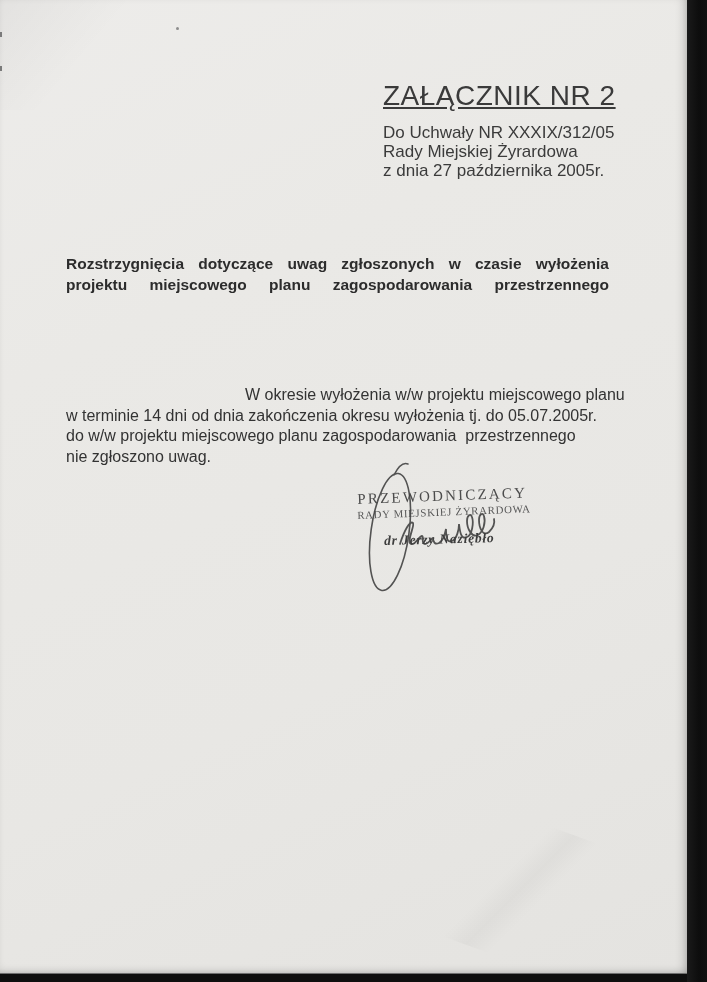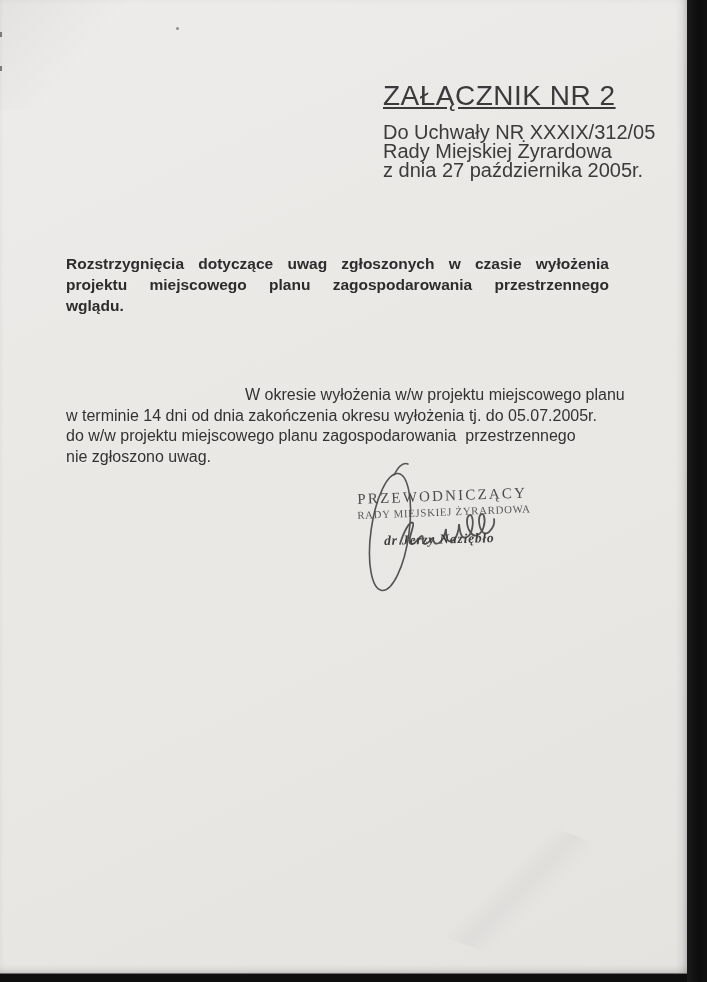--- a/index.html
+++ b/index.html
@@ -29,21 +29,21 @@
     background:#0e0e0e;border-top:1px solid #6f6f6f;}
   .speck{position:absolute;border-radius:50%;background:#8d8d8d;}
   .edge-tick{position:absolute;left:0;width:2px;background:#7a7a7a;}
 
   .title{
     position:absolute;left:383px;top:80px;
     font-size:28px;color:#3a3a3a;letter-spacing:.5px;white-space:pre;text-decoration:underline;
   }
   .ref{
     position:absolute;left:383px;top:123px;
-    font-size:20px;line-height:19px;color:#3b3b3b;
+    font-size:17px;line-height:19px;color:#3b3b3b;
   }
   .ref .line{white-space:pre;}
 
   .subject{
     position:absolute;left:66px;top:253px;width:543px;
     font-weight:bold;font-size:15.5px;line-height:21.2px;color:#2c2c2c;
   }
   .subject .jline{text-align:justify;text-align-last:justify;}
   .subject .jline.last{text-align:justify;text-align-last:left;}
 
@@ -88,21 +88,20 @@
 
     <div class="ref">
       <div class="line">Do Uchwały NR XXXIX/312/05</div>
       <div class="line">Rady Miejskiej Żyrardowa</div>
       <div class="line">z dnia 27 października 2005r.</div>
     </div>
 
     <div class="subject">
       <div class="jline">Rozstrzygnięcia dotyczące uwag zgłoszonych w czasie wyłożenia</div>
       <div class="jline">projektu miejscowego planu zagospodarowania przestrzennego</div>
-      <div class="jline last">wglądu.</div>
     </div>
 
     <div class="bodytext">
       <div class="line indent">W okresie wyłożenia w/w projektu miejscowego planu</div>
       <div class="line">w terminie 14 dni od dnia zakończenia okresu wyłożenia tj. do 05.07.2005r.</div>
       <div class="line">do w/w projektu miejscowego planu zagospodarowania  przestrzennego</div>
       <div class="line">nie zgłoszono uwag.</div>
     </div>
 
     <div class="stamp-title">PRZEWODNICZĄCY</div>

